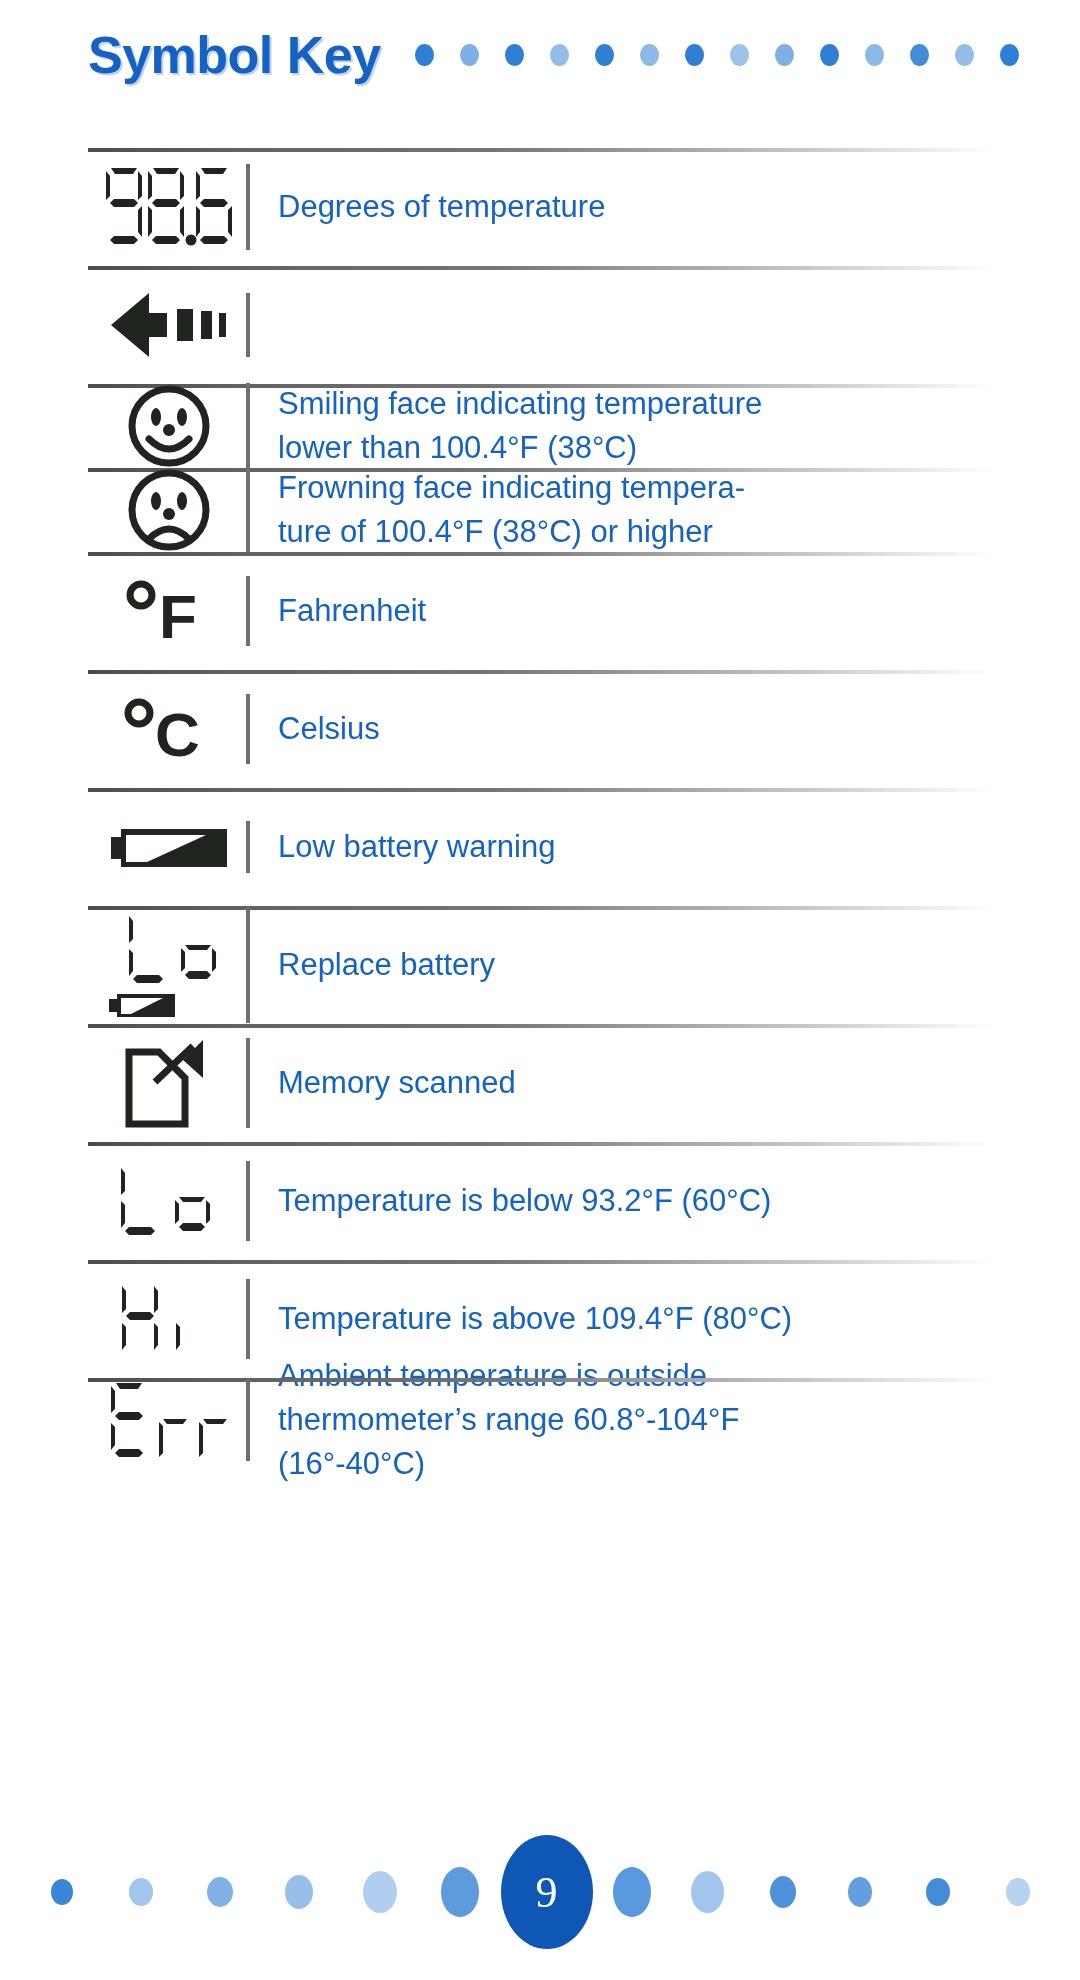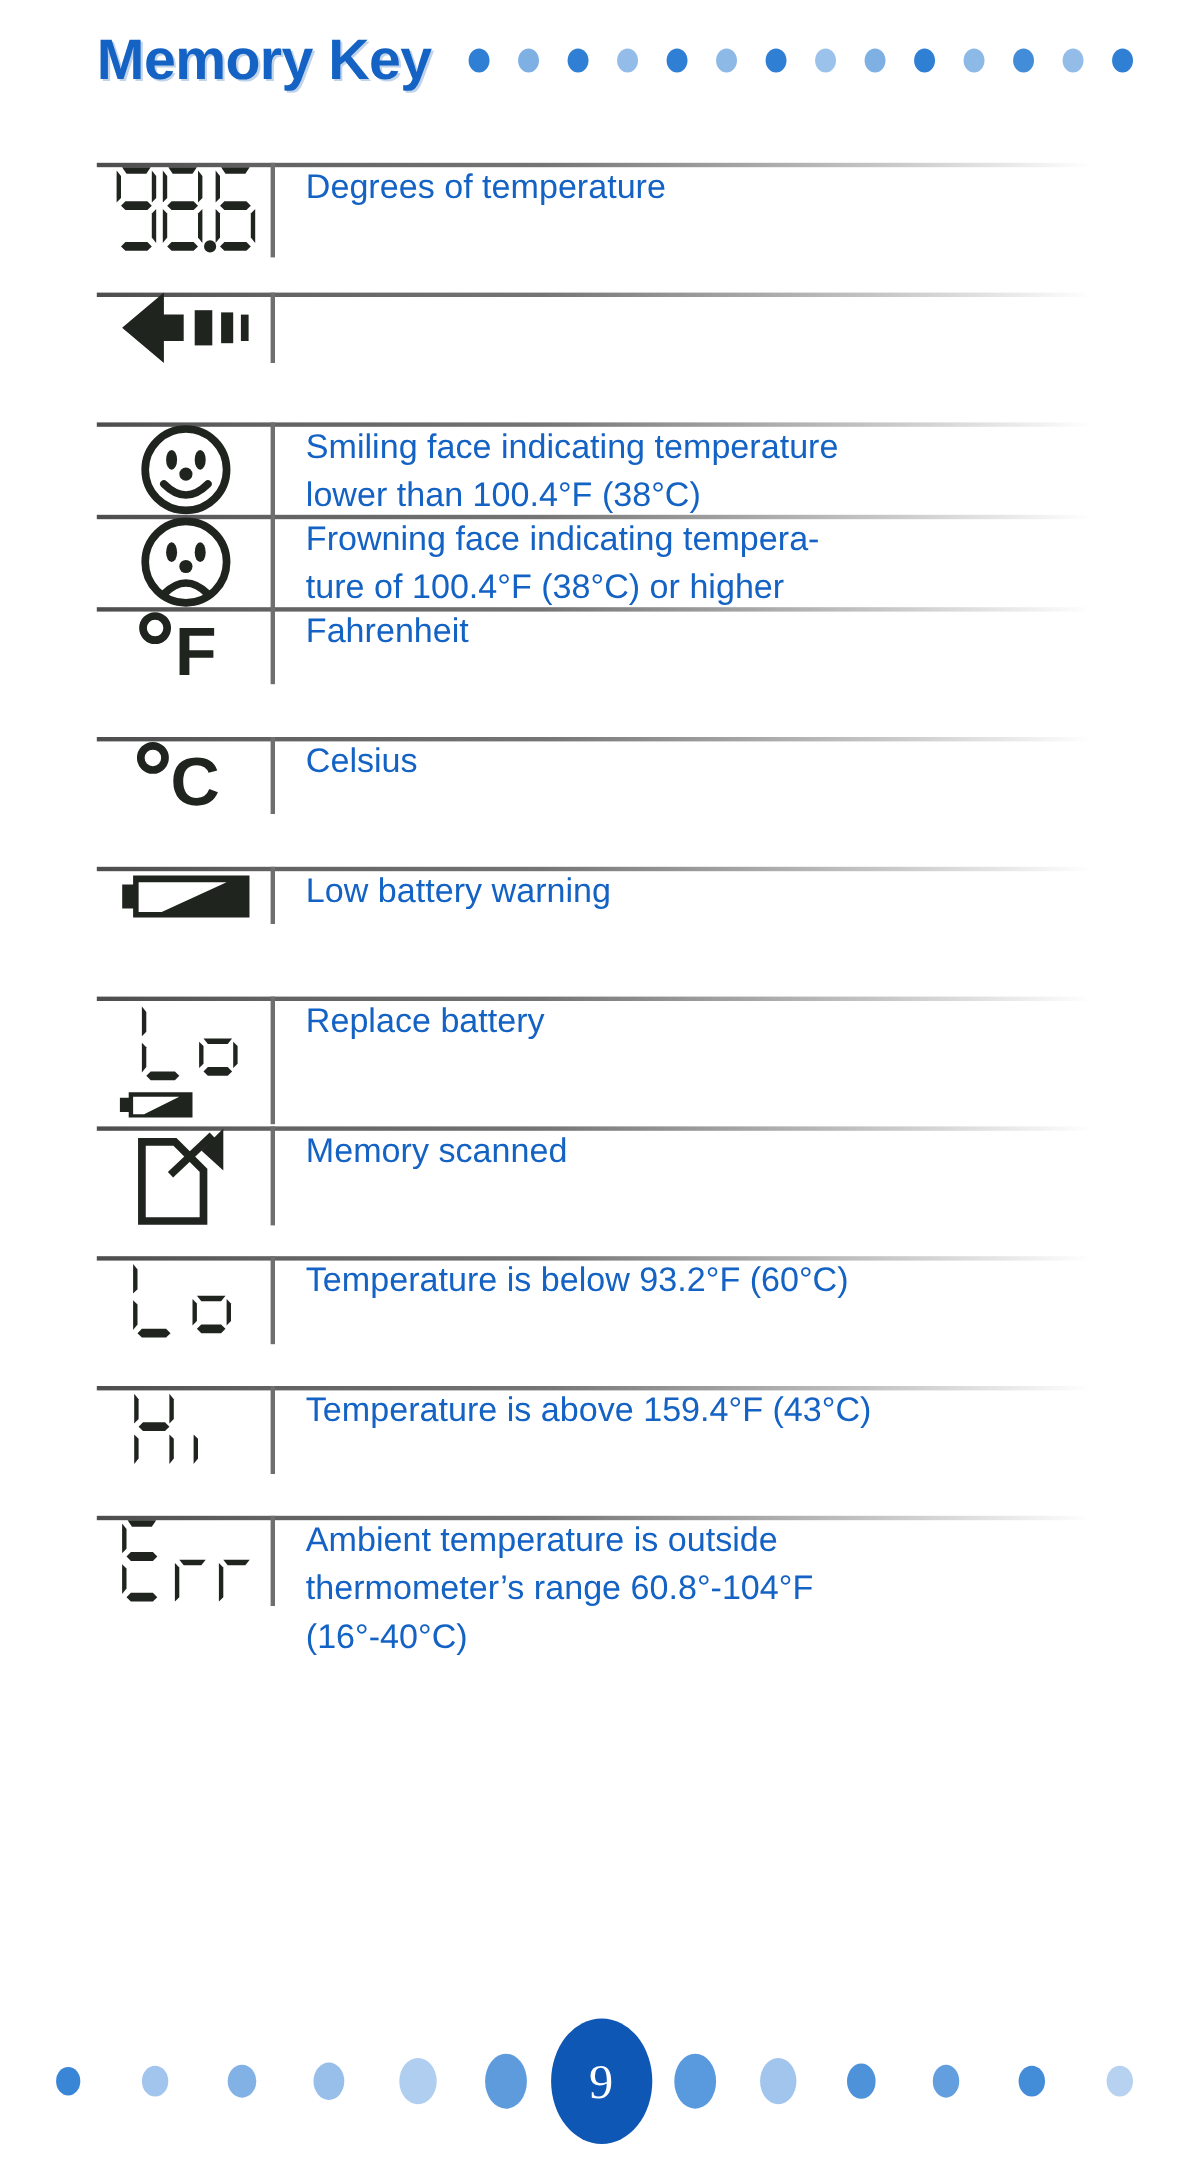--- a/index.html
+++ b/index.html
@@ -50,21 +50,21 @@
 
   
   .key-table {
     position: absolute;
     left: 88px;
     top: 148px;
     width: 904px;
   }
   .key-row {
     display: flex;
-    align-items: flex-start;
+    align-items: center;
     position: relative;
   }
   
   .key-row::before {
     content: "";
     position: absolute;
     left: 0; top: 0;
     width: 100%;
     height: 4px;
     background: linear-gradient(to right, #4d4d4d 0%, #616161 16%, #757575 45%, #c9c9c9 80%, #ffffff 100%);
@@ -141,21 +141,21 @@
     font-size: 44px;
     font-family: "Liberation Serif", serif;
     flex: 0 0 auto;
     margin: 0 2px;
   }
 </style>
 </head>
 <body>
 
 <div class="header">
-  <div class="header-title" style="color: rgb(19, 98, 196);">Memory Key</div>
+  <div class="header-title" style="color: rgb(19, 98, 196);">Symbol Key</div>
   <div class="header-dots">
     <span class="hdot" style="opacity: 1;"></span>
     <span class="hdot" style="opacity: 0.62;"></span>
     <span class="hdot" style="opacity: 1;"></span>
     <span class="hdot" style="opacity: 0.52;"></span>
     <span class="hdot" style="opacity: 1;"></span>
     <span class="hdot" style="opacity: 0.55;"></span>
     <span class="hdot" style="opacity: 1;"></span>
     <span class="hdot" style="opacity: 0.48;"></span>
     <span class="hdot" style="opacity: 0.62;"></span>
@@ -375,21 +375,21 @@
             <polygon points="32,40 36,44 36,62 32,67"></polygon>
           </g>
 
           <g transform="translate(62,44)">
             <polygon points="0,0 4,4 4,22 0,27"></polygon>
           </g>
         </g>
       </svg>
     </div>
     <div class="desc-cell">
-      <div class="desc-text">Temperature is above 159.4°F (43°C)</div>
+      <div class="desc-text">Temperature is above 109.4°F (80°C)</div>
     </div>
   </div>
 
   <div class="key-row r-h116">
     <div class="sym-cell">
       <svg class="sym-svg" width="128" height="82" viewBox="0 0 128 82">
         <g fill="#20241f">
 
           <g transform="translate(6,4)">
             <polygon points="5,0 31,0 27,6 9,6"></polygon>

